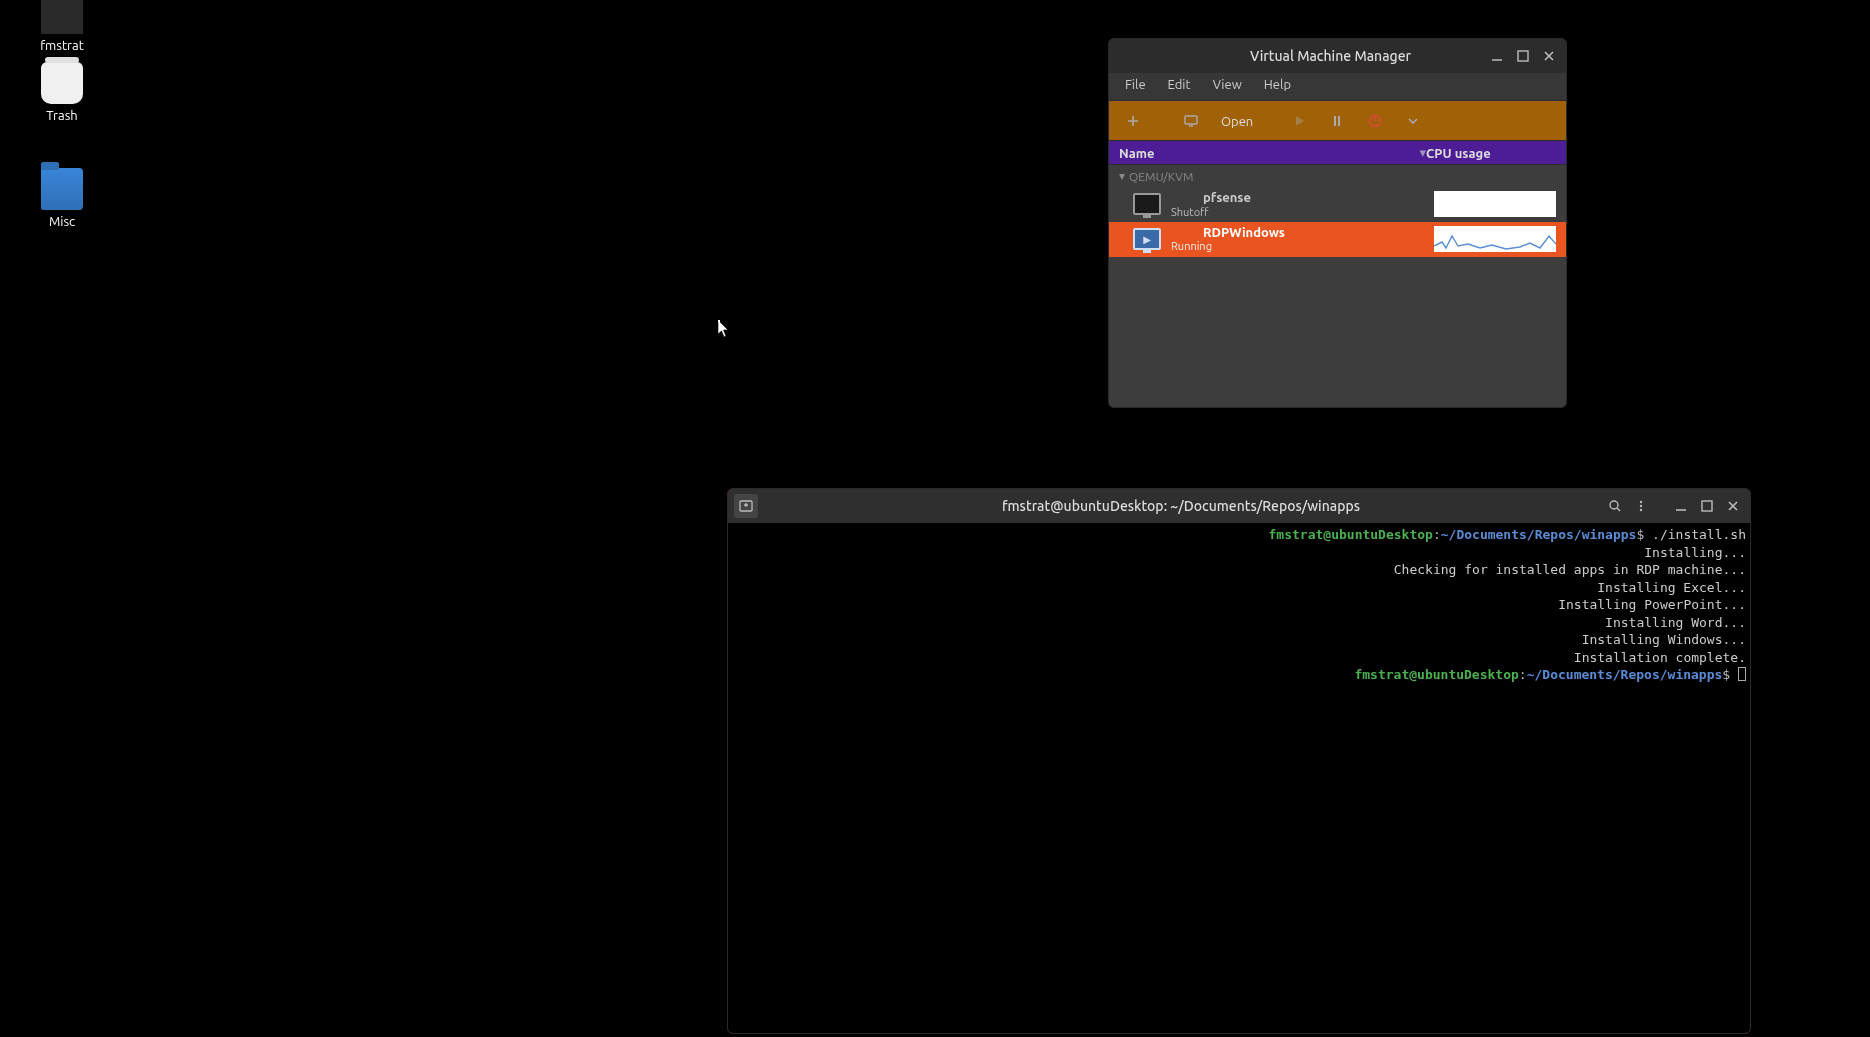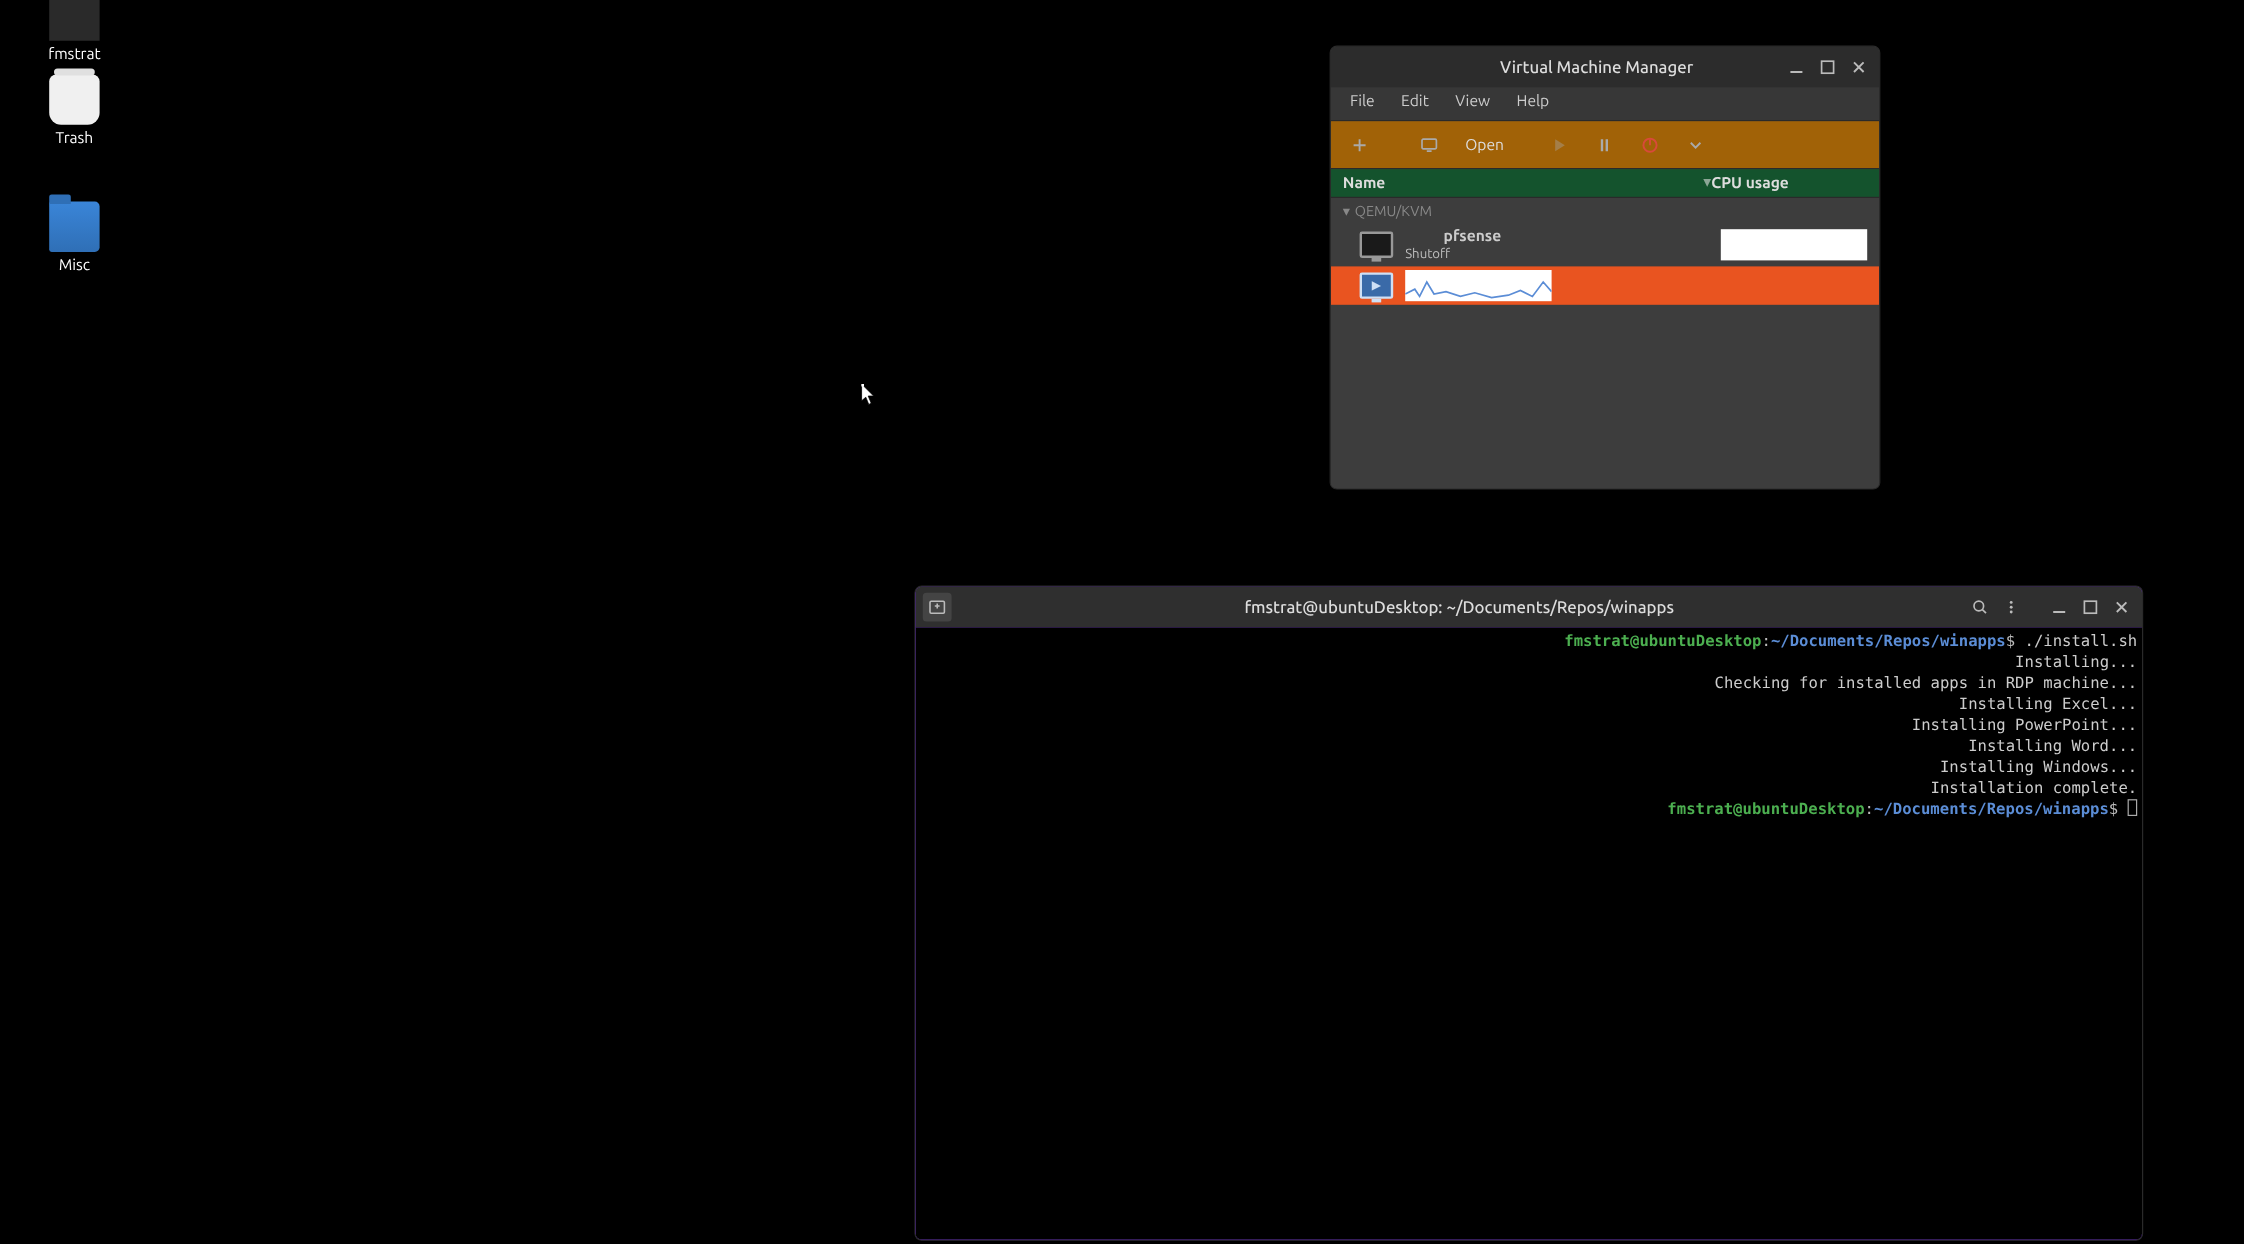--- a/index.html
+++ b/index.html
@@ -29,40 +29,40 @@
 .titlebar { height: 34px; background: #2c2c2c; display: flex; align-items: center; padding: 0 6px; color: #ddd; }
 .titlebar .t { flex: 1; text-align: center; font-size: 14px; font-weight: 500; }
 .wctrl { display:flex; gap:4px; margin-left:auto;}
 .wbtn { width: 22px; height: 22px; display:flex; align-items:center; justify-content:center; border-radius: 3px; cursor:pointer; color:#bbb;}
 .menubar { height: 28px; display:flex; align-items:flex-start; padding: 0 6px; gap: 2px; background:#373737; border-bottom:1px solid #2a2a2a;}
 .menubar .mi { padding: 4px 10px; cursor:pointer; color:#ccc; }
 .toolbar { height: 40px; display:flex; align-items:center; padding:0 8px; gap:6px; background:#a16207; border-bottom:1px solid #2a2a2a;}
 .tbtn { min-width:28px; height:28px; display:flex; align-items:center; justify-content:center; padding:0 8px; border-radius:3px; color:#aaa; cursor:pointer; }
 .tbtn.off{opacity:.4; cursor:default;}
 .tbtn.stop{color:#d84a3a;}
-.vmm-cols { height:24px; display:flex; align-items:center; padding:0 10px; background:#14532d; border-bottom:1px solid #2a2a2a; font-weight:600; color:#ddd;}
+.vmm-cols { height:24px; display:flex; align-items:center; padding:0 10px; background:#4c1d95; border-bottom:1px solid #2a2a2a; font-weight:600; color:#ddd;}
 .vmm-cols .c1{flex:1; display:flex; align-items:center; gap:6px;}
 .vmm-cols .c2{width:130px;}
 .vmm-body{background:#3d3d3d; height:calc(100% - 34px - 28px - 40px - 24px); overflow:auto;}
 .grp{padding:4px 10px; color:#888; font-size:12px; display:flex; align-items:center; gap:4px;}
 .vmrow{display:flex; align-items:center; padding:3px 10px 3px 24px; gap:10px; cursor:pointer;}
 .vmrow.sel{background:#e95420; color:#fff;}
 .vmico{width:28px; height:22px; border:2px solid #999; border-radius:2px; background:#1a1a1a; position:relative; flex-shrink:0;}
 .vmico::after{content:""; position:absolute; bottom:-5px; left:8px; right:8px; height:3px; background:#999;}
 .vmrow.sel .vmico{border-color:#cfe0f5; background:#3a6aa8;}
 .vmrow.sel .vmico::after{background:#cfe0f5;}
 .vmico.run::before{content:"▶"; position:absolute; inset:0; display:flex; align-items:center; justify-content:center; font-size:10px; color:#cfe0f5;}
 .vminfo{flex:1; display:flex; flex-direction:column; line-height:1.2;}
 .vminfo .n{font-weight:600;margin-left:32px;}
 .vminfo .s{font-size:11px; opacity:.9;}
 .vmcpu{width:122px; height:26px; background:#fff; position:relative;}
 .vmcpu svg{position:absolute; inset:0; width:100%; height:100%;}
 
 
-.term { left: 762px; top: 488px; width: 1024px; height: 546px; background:#6d28d9;}
+.term { left: 727px; top: 488px; width: 1024px; height: 546px; background:#7f1d1d;}
 .term .titlebar{background:#2f2f2f;}
 .term-left{display:flex; align-items:center; gap:6px;}
 .term-left .tabbtn{width:24px;height:24px;border-radius:3px;background:#444;display:flex;align-items:center;justify-content:center;}
 .term-body{background:#000; height:calc(100% - 34px); padding:3px 4px; font-family:"DejaVu Sans Mono","Ubuntu Mono",monospace; font-size:13px; line-height:17.5px; white-space:pre; overflow:hidden;text-align:right;}
 .pr-u{color:#4caf50; font-weight:bold;}
 .pr-p{color:#5b8dd6; font-weight:bold;}
 .pr-d{color:#bbb;}
 .term-cursor{display:inline-block; width:8px; height:14px; border:1px solid #aaa; vertical-align:-2px;}
 
 
@@ -174,20 +174,24 @@
       <div class="vmico"></div>
       <div class="vminfo">
         <div class="n">pfsense</div>
         <div class="s">Shutoff</div>
       </div>
       <div class="vmcpu"></div>
     </div>
 
     <div class="vmrow sel">
       <div class="vmico run"></div>
+      <div class="vminfo">
+        <div class="n">RDPWindows</div>
+        <div class="s">Running</div>
+      </div>
       <div class="vmcpu">
         <svg viewBox="0 0 122 26" preserveAspectRatio="none">
           <path d="M0 20 L8 16 L12 22 L18 10 L24 20 L34 18 L46 22 L58 19 L72 23 L86 21 L96 17 L106 22 L115 10 L122 18" fill="none" stroke="#5b8dd6" stroke-width="1.4"></path>
         </svg>
       </div>
     </div>
   </div>
 </div>
 
 <div class="win term">

